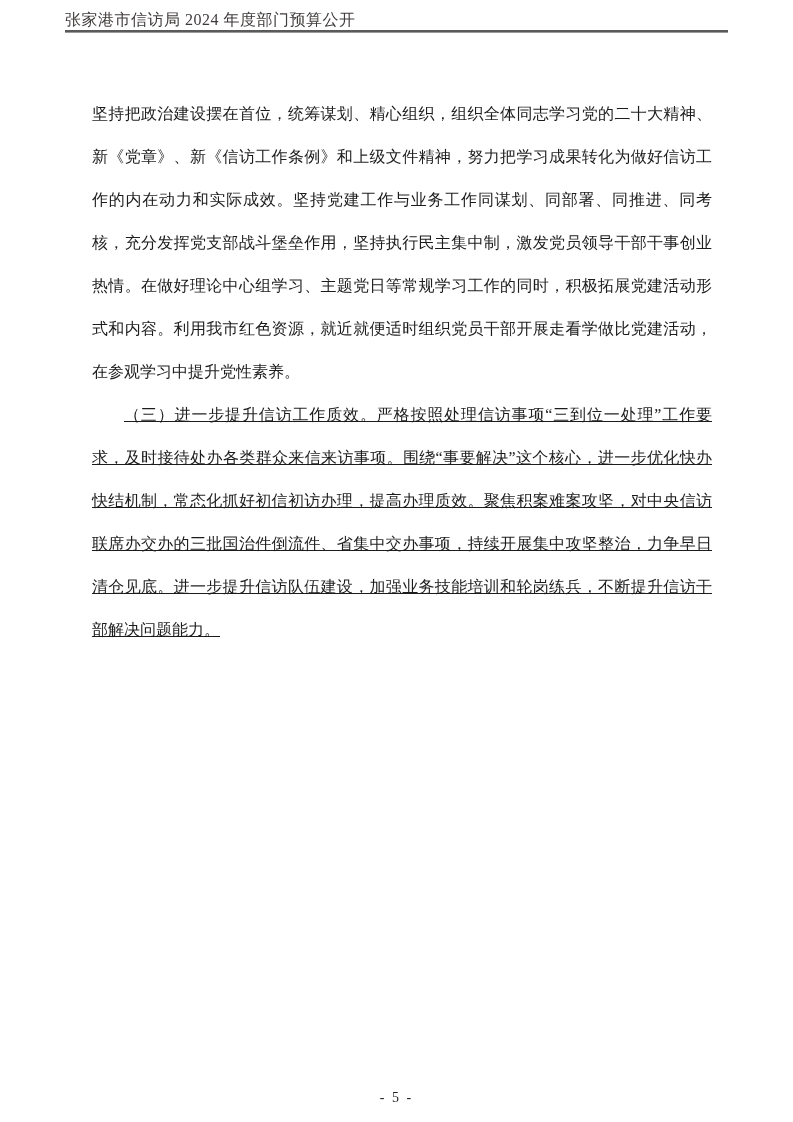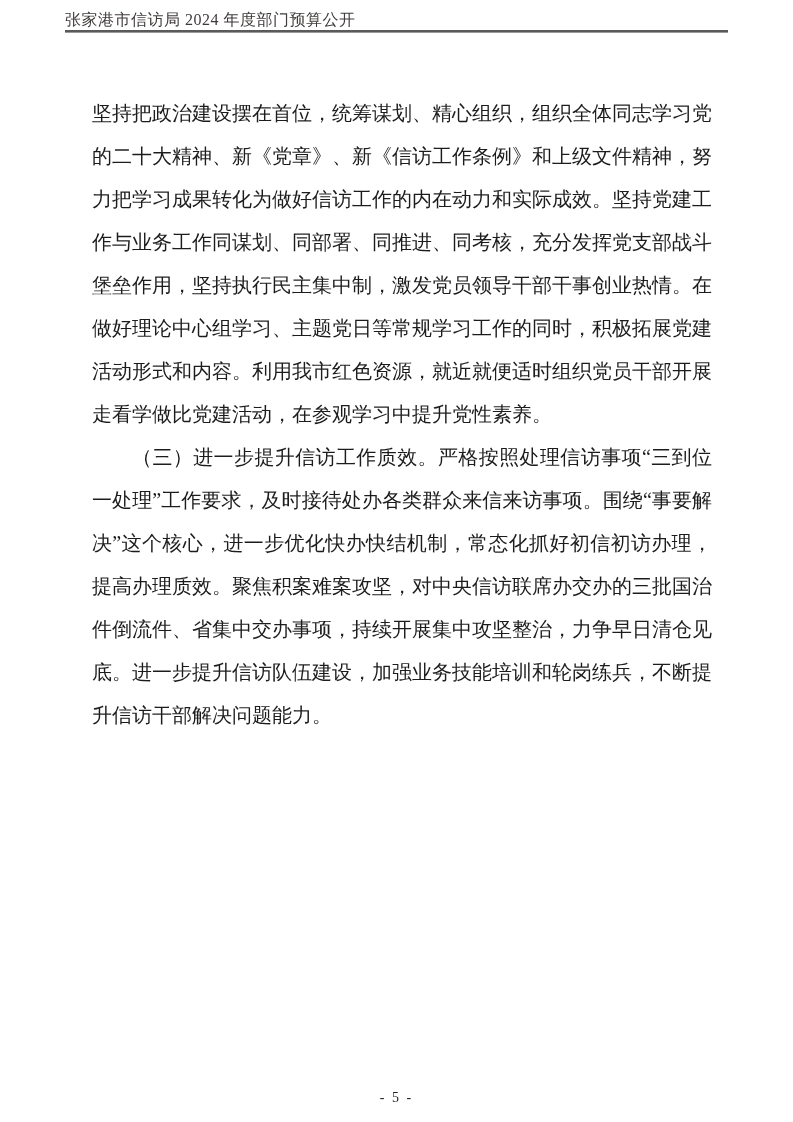--- a/index.html
+++ b/index.html
@@ -33,32 +33,33 @@
     height: 3px;
     border: none;
     background: linear-gradient(#5a5a5a 0 70%, #9a9a9a 70% 100%);
     width: 100%;
   }
   .doc-body {
     position: absolute;
     top: 92px;
     left: 92px;
     width: 620px;
-    font-size: 20px;
+    font-size: 16px;
     line-height: 43px;
     color: #1c1c1c;
     text-align: justify;
     text-justify: inter-ideograph;
   }
   .doc-body p {
     margin: 0;
     word-break: break-all;
   }
   .doc-body p.indent {
     text-indent: 2em;
+    text-decoration: underline;
   }
   .doc-footer {
     position: absolute;
     bottom: 16px;
     left: 0;
     width: 100%;
     text-align: center;
     font-size: 14px;
     color: #222222;
     letter-spacing: 2px;

